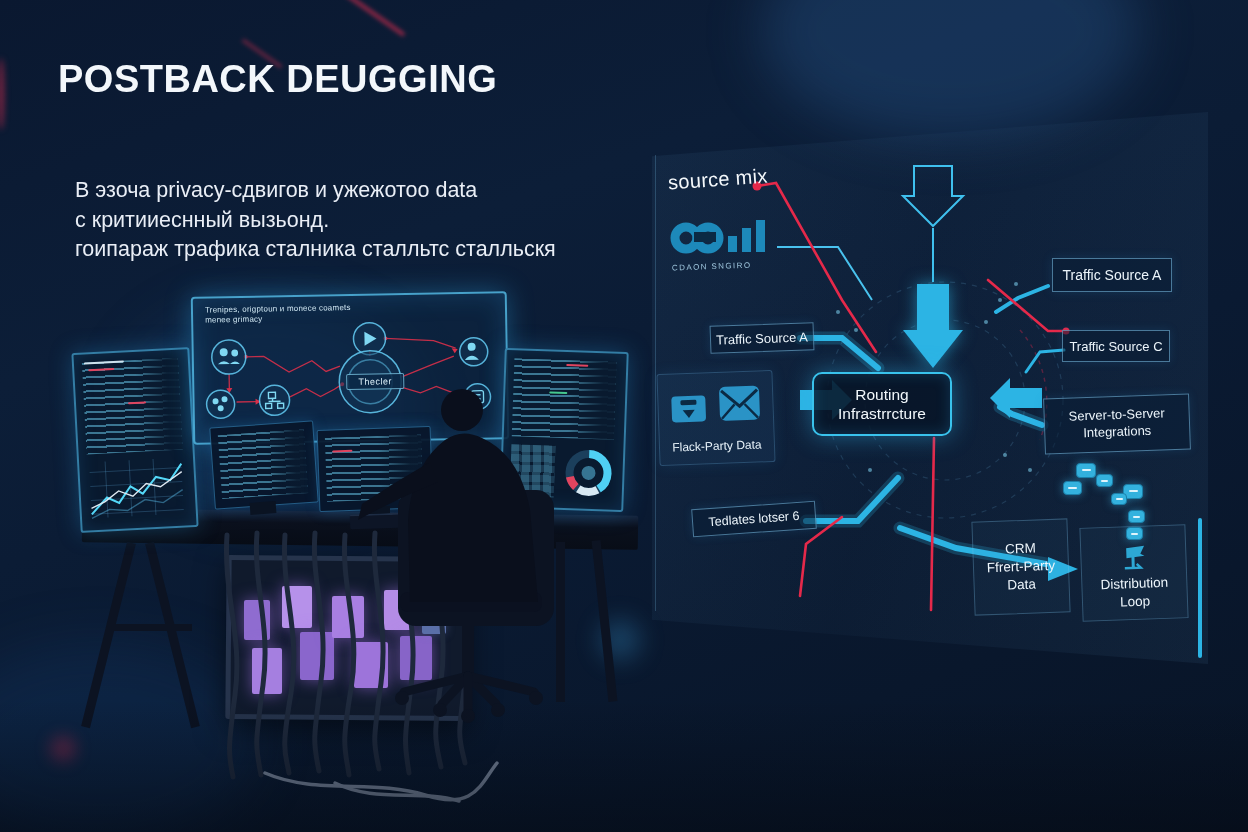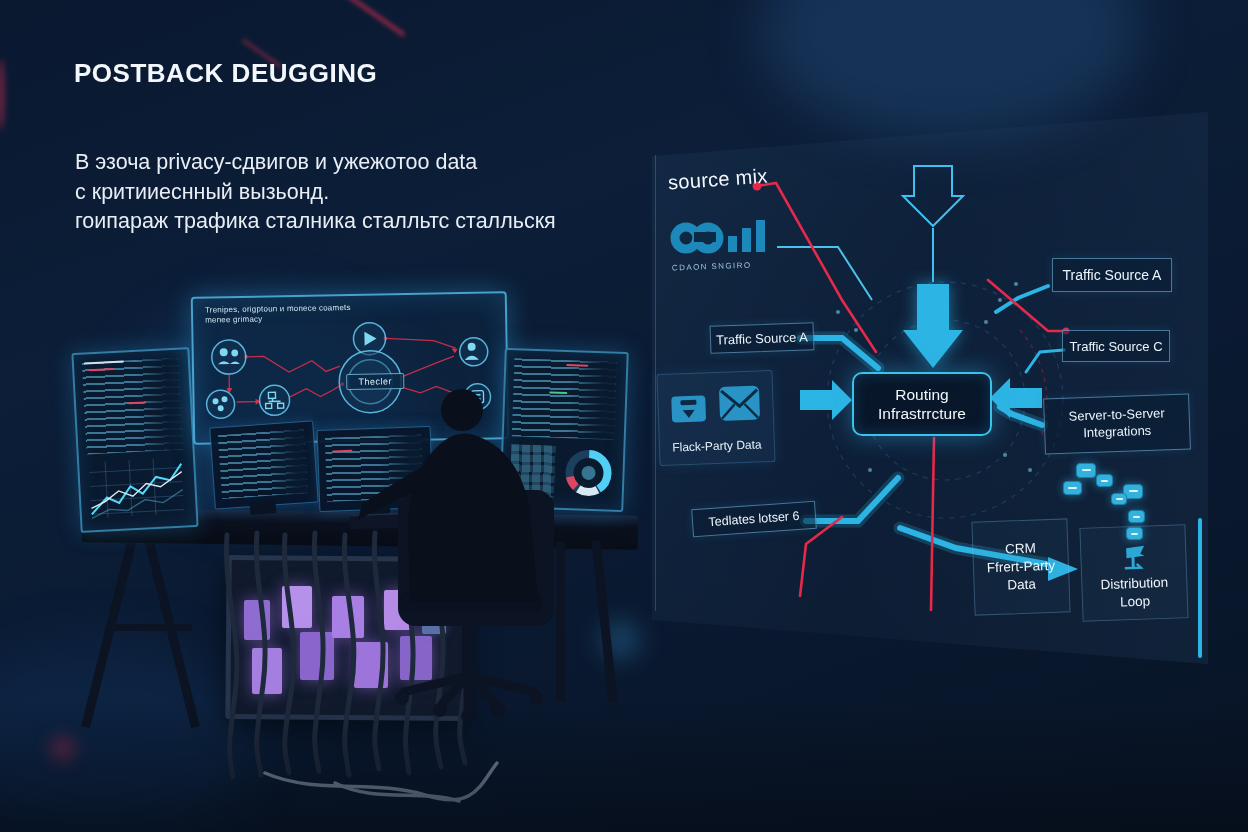--- a/index.html
+++ b/index.html
@@ -2,22 +2,22 @@
 <html><head>
 <meta charset="utf-8">
 <style>
   html,body{margin:0;padding:0;background:#060b14;}
   #stage{position:relative;width:1248px;height:832px;overflow:hidden;
     font-family:"Liberation Sans","DejaVu Sans",sans-serif;
     background:linear-gradient(160deg,#0a1830 0%,#0c1e38 30%,#0a1a32 58%,#081426 100%);}
   .abs{position:absolute;}
   .glow{filter:blur(26px);border-radius:50%;}
   
-  .title{left:74px;top:58px;color:#f3f7fb;font-size:26px;font-weight:600;letter-spacing:.5px;}
-  .intro{left:75px;top:148px;width:560px;color:#e9eef6;font-size:21.5px;line-height:1.38;font-weight:400;}
+  .title{left:58px;top:58px;color:#f3f7fb;font-size:38px;font-weight:600;letter-spacing:.5px;}
+  .intro{left:75px;top:176px;width:560px;color:#e9eef6;font-size:21.5px;line-height:1.38;font-weight:400;}
   .intro span{display:block;}
   
   .monitor{background:rgba(9,26,47,.88);border:2px solid rgba(76,178,228,.65);
     box-shadow:0 0 22px rgba(40,140,200,.35), inset 0 0 18px rgba(30,110,170,.25);border-radius:3px;}
   .codestripes{background:repeating-linear-gradient(180deg,rgba(110,210,245,.5) 0px,rgba(110,210,245,.5) 2px,transparent 2px,transparent 7px);}
   .fadeR{background:linear-gradient(90deg,rgba(9,26,47,0) 0%,rgba(9,26,47,0) 55%,rgba(9,26,47,.92) 88%);}
   .accent{height:2px;border-radius:1px;}
   .center-monitor{background:rgba(14,42,72,.45);border:2px solid rgba(86,194,238,.8);
     box-shadow:0 0 26px rgba(45,160,220,.4), inset 0 0 26px rgba(40,130,190,.28);border-radius:4px;}
   .cm-header{color:#cfe6f2;font-size:8px;line-height:1.3;letter-spacing:.2px;}
@@ -349,21 +349,21 @@
       <path d="M5 10 L23 26 L41 10" fill="none" stroke="#0b2a44" stroke-width="3"></path>
       <path d="M5 38 L18 24 M41 38 L28 24" stroke="#0b2a44" stroke-width="2.4"></path>
     </svg>
     <div class="abs fp-caption" style="left:0;top:66px;">Flack-Party Data</div>
   </div>
 
   <div class="abs label-box" style="left:692px;top:505px;width:122px;height:26px;transform:rotate(-4deg);font-size:12.5px;">
     <span>Tedlates lotser 6</span>
   </div>
 
-  <div class="abs routing-box" style="left:852px;top:372px;width:136px;height:60px;text-align:center;">
+  <div class="abs routing-box" style="left:812px;top:372px;width:136px;height:60px;text-align:center;">
     <span>Routing</span>
     <span>Infrastrrcture</span>
   </div>
 
   <div class="abs label-box" style="left:1052px;top:258px;width:118px;height:32px;font-size:14px;">
     <span>Traffic Source A</span>
   </div>
   <div class="abs label-box" style="left:1062px;top:330px;width:106px;height:30px;">
     <span>Traffic Source C</span>
   </div>

